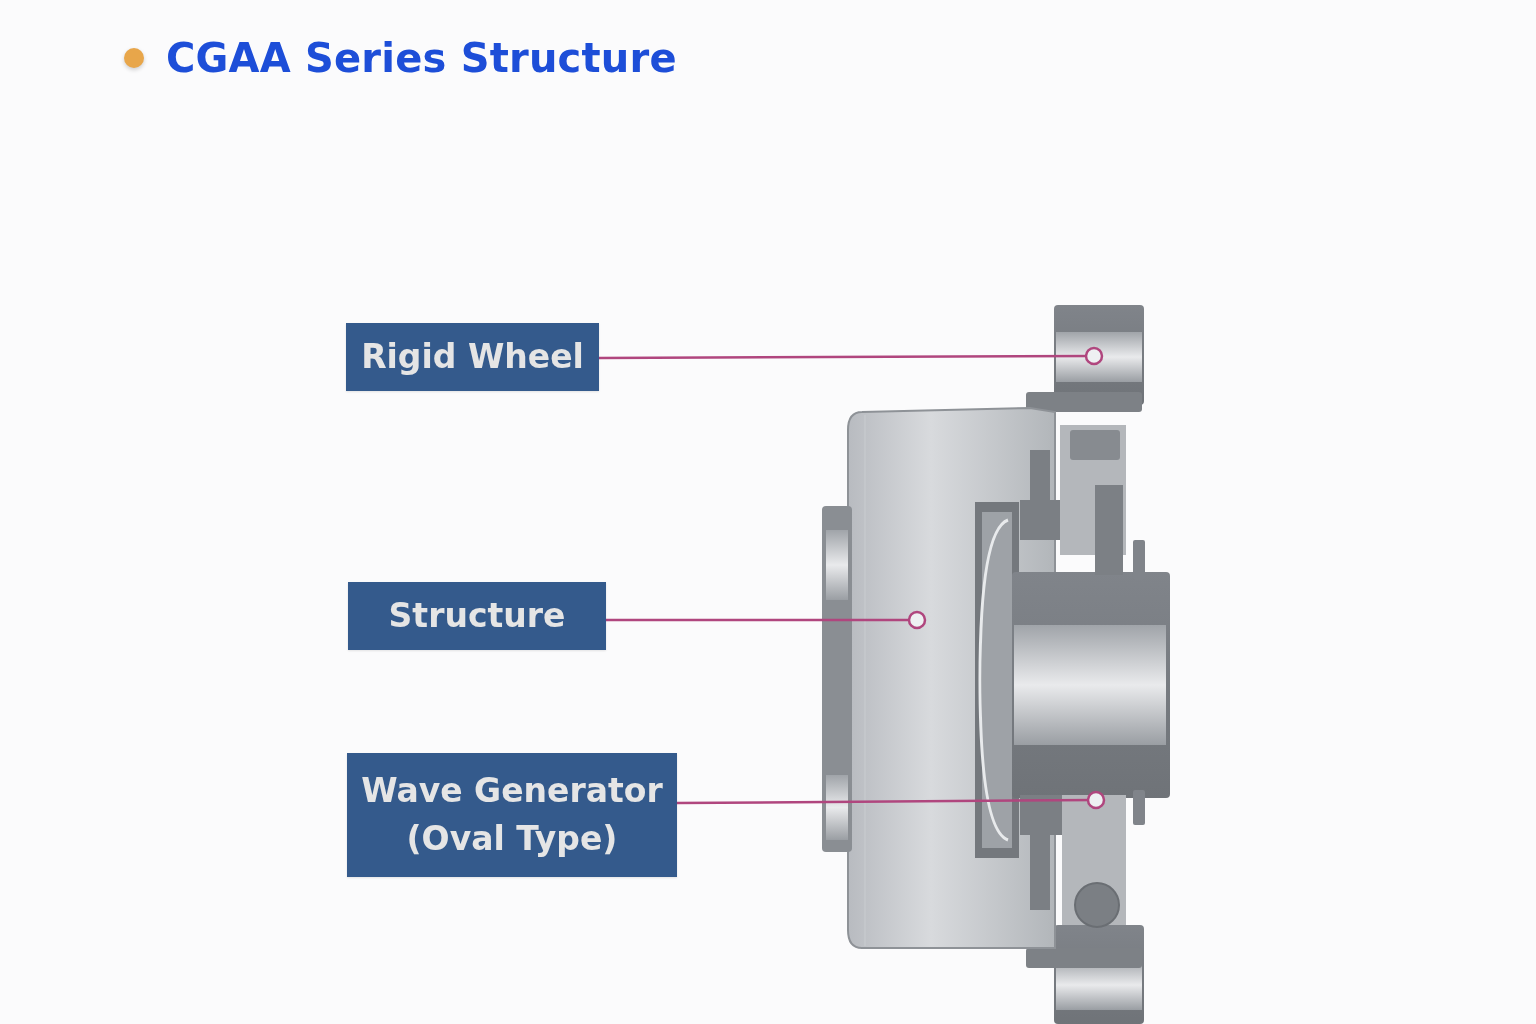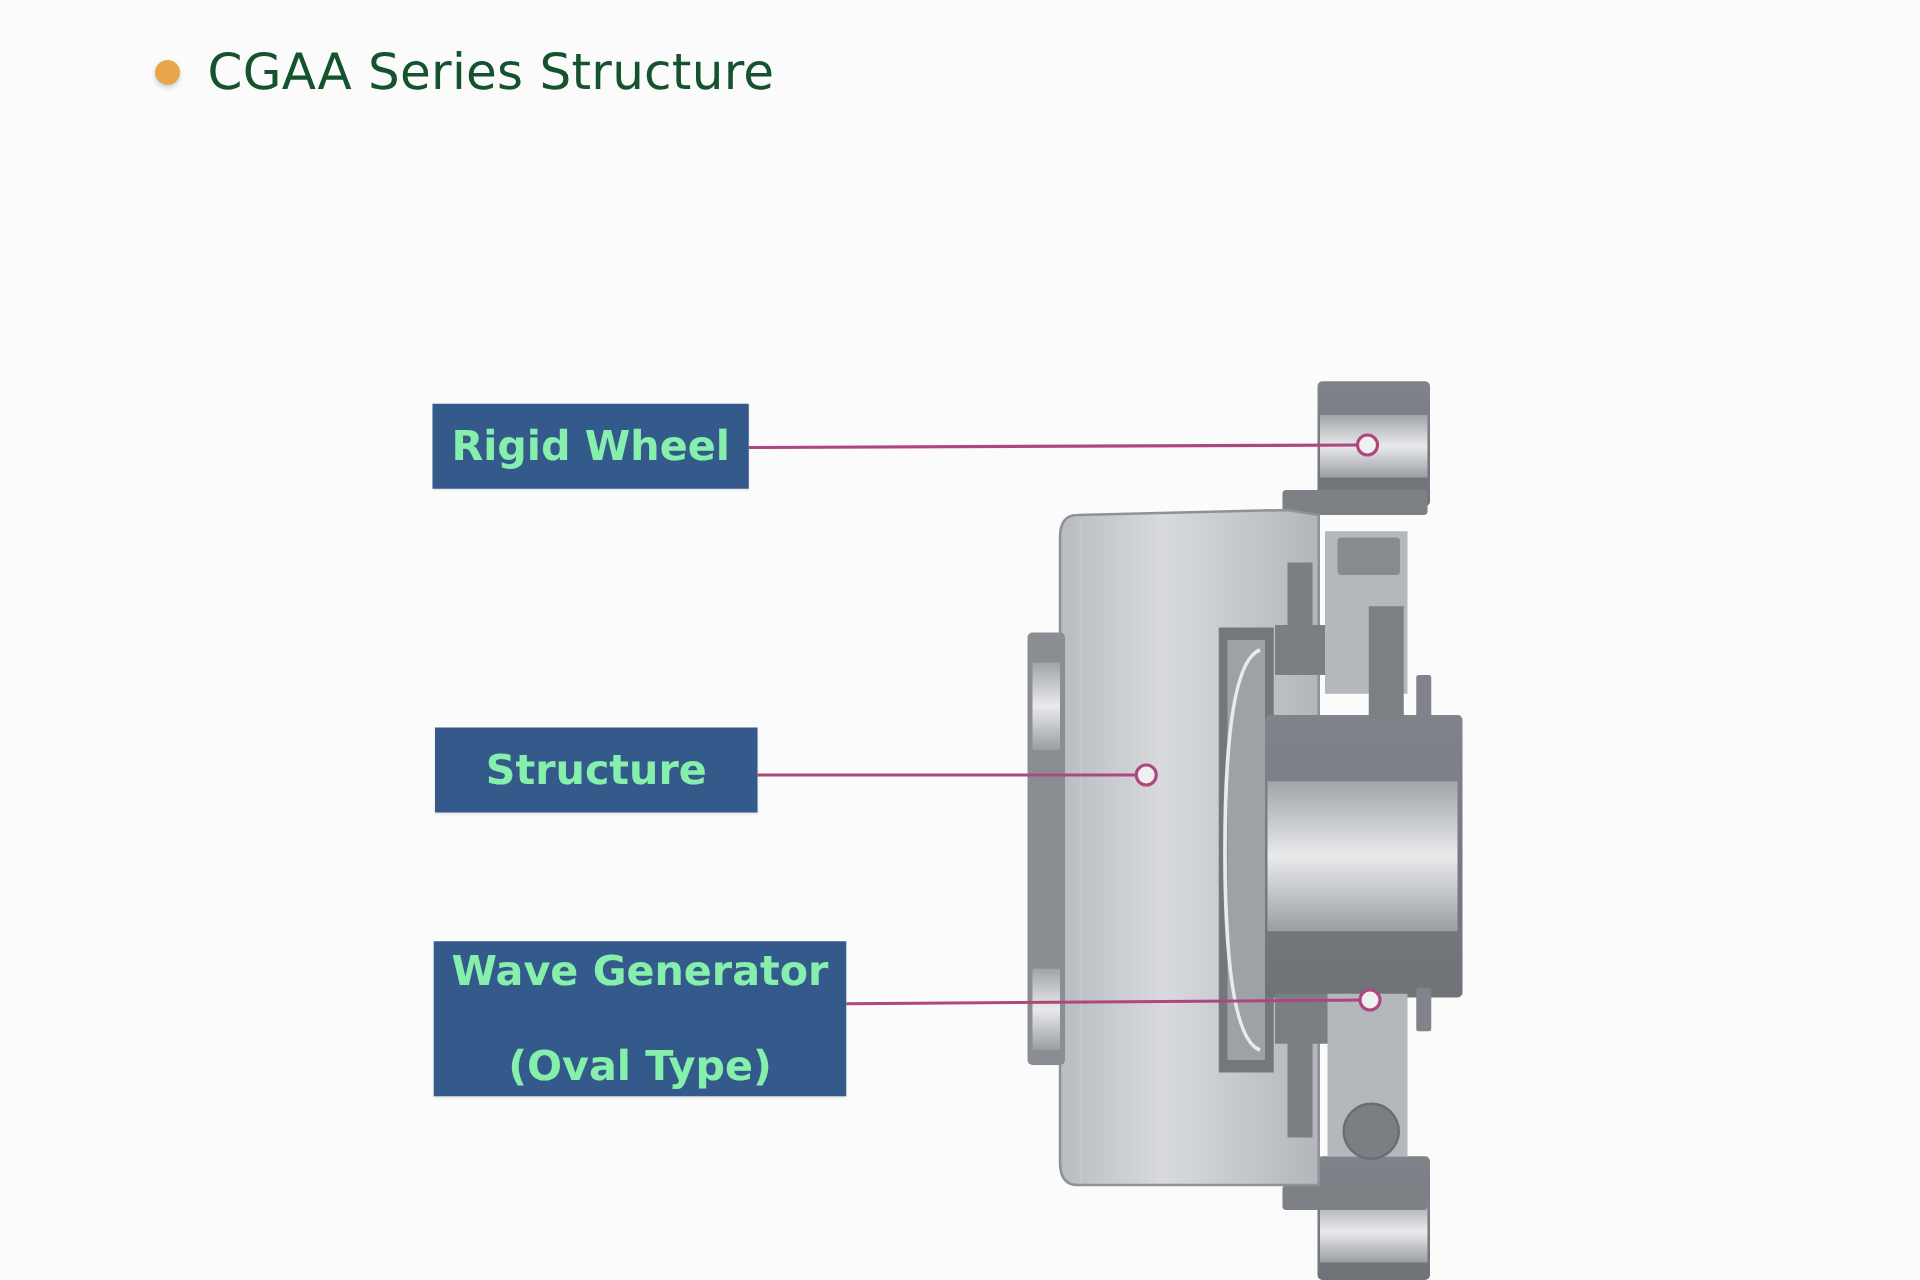--- a/index.html
+++ b/index.html
@@ -1,23 +1,23 @@
 <!DOCTYPE html>
 <html><head>
 <meta charset="utf-8">
 <style>
   html,body{margin:0;padding:0;}
   body{width:1536px;height:1024px;background:#fbfbfc;position:relative;overflow:hidden;font-family:"DejaVu Sans","Liberation Sans",sans-serif;}
   .title-wrap{position:absolute;left:124px;top:30px;height:56px;display:flex;align-items:center;}
   .bullet{width:20px;height:20px;border-radius:50%;background:#e8a64a;box-shadow:0 2px 4px rgba(0,0,0,.18);margin-right:22px;}
-  .title{font-size:40px;font-weight:normal;color:#14532d;letter-spacing:0.2px;}
-  .label{position:absolute;background:#345a8c;color:#86efac;font-weight:bold;display:flex;align-items:center;justify-content:center;text-align:center;font-size:33px;line-height:1.45;box-shadow:0 1px 2px rgba(0,0,0,.1);}
+  .title{font-size:40px;font-weight:bold;color:#1d4ed8;letter-spacing:0.2px;}
+  .label{position:absolute;background:#345a8c;color:#e5e5e5;font-weight:bold;display:flex;align-items:center;justify-content:center;text-align:center;font-size:33px;line-height:1.45;box-shadow:0 1px 2px rgba(0,0,0,.1);}
   #lbl-rigid{left:346px;top:323px;width:253px;height:68px;}
   #lbl-flex{left:348px;top:582px;width:258px;height:68px;}
-  #lbl-wave{left:347px;top:753px;width:330px;height:124px;flex-direction:column;justify-content:space-between;}
+  #lbl-wave{left:347px;top:753px;width:330px;height:124px;flex-direction:column;}
   svg.diagram{position:absolute;left:0;top:0;}
 </style>
 </head>
 <body>
 
 <div class="title-wrap">
   <span class="bullet"></span>
   <span class="title">CGAA Series Structure</span>
 </div>
 

